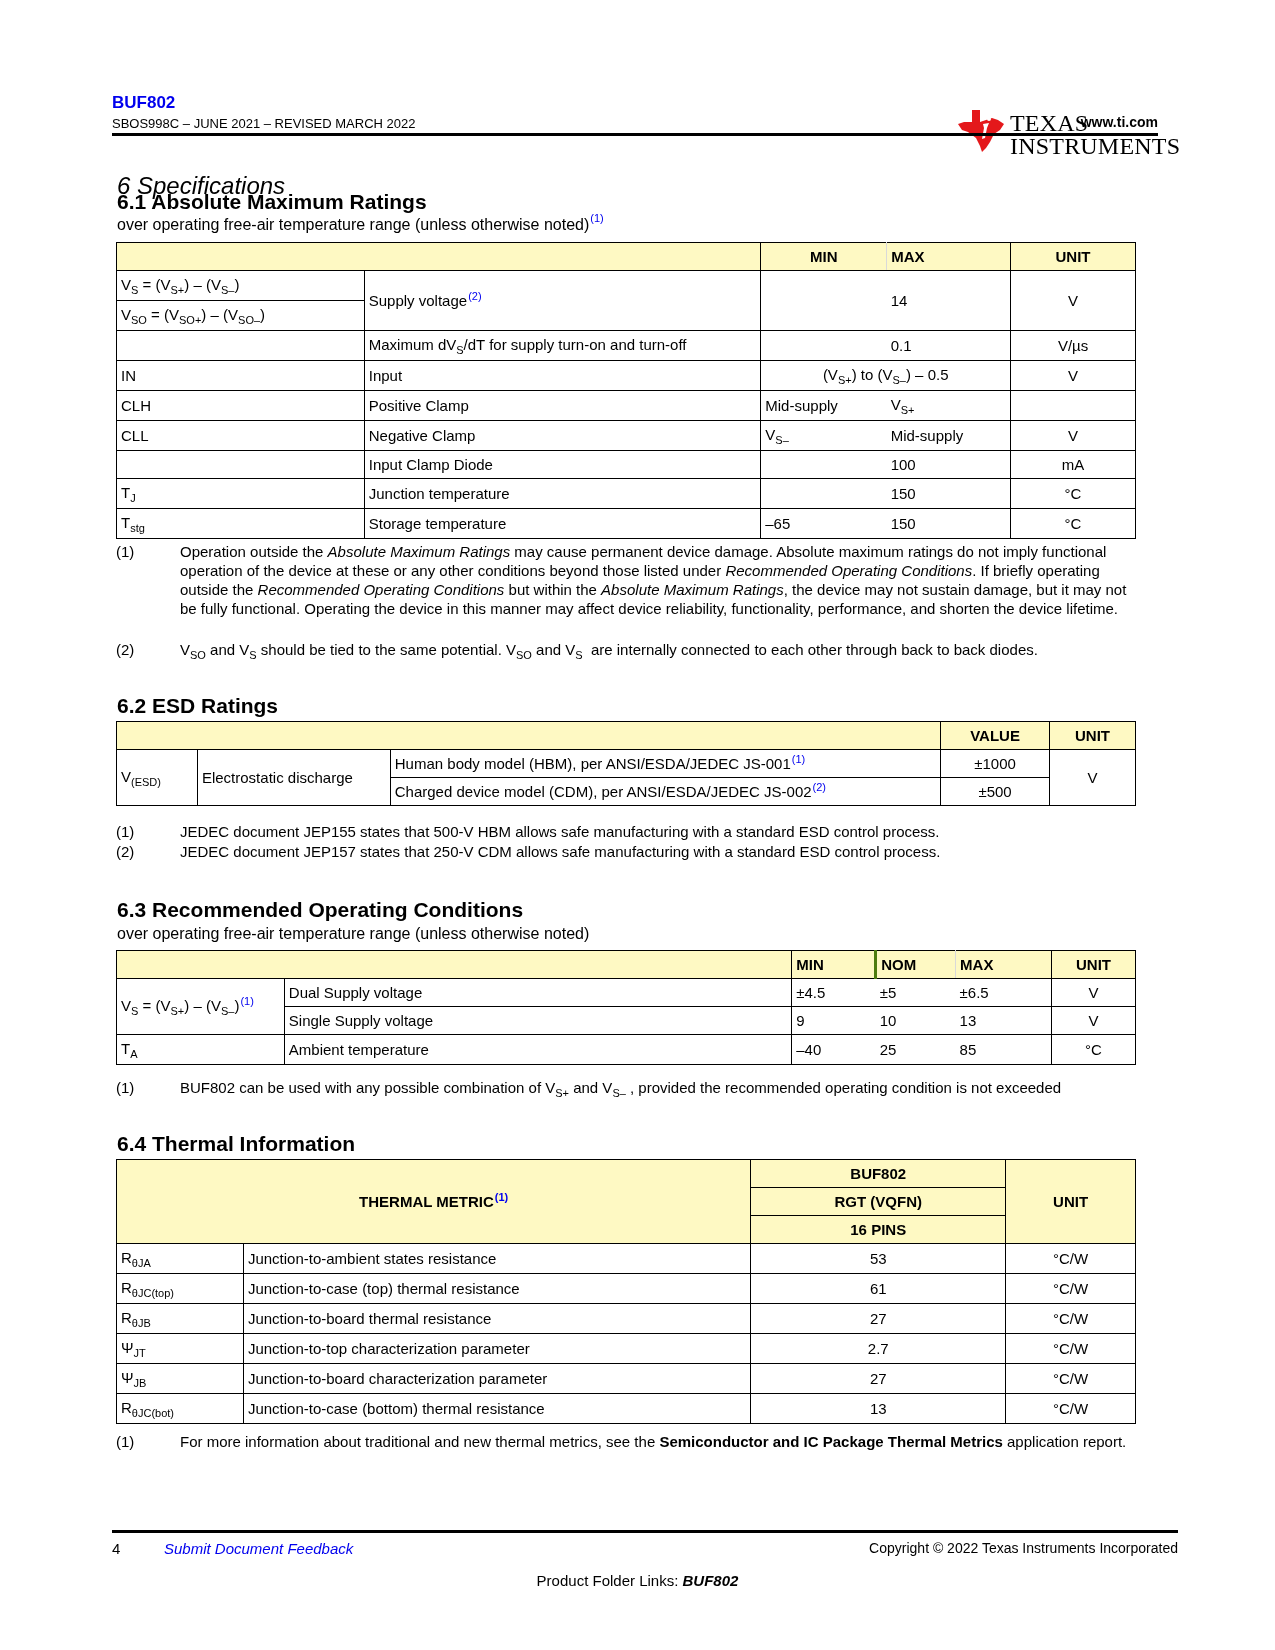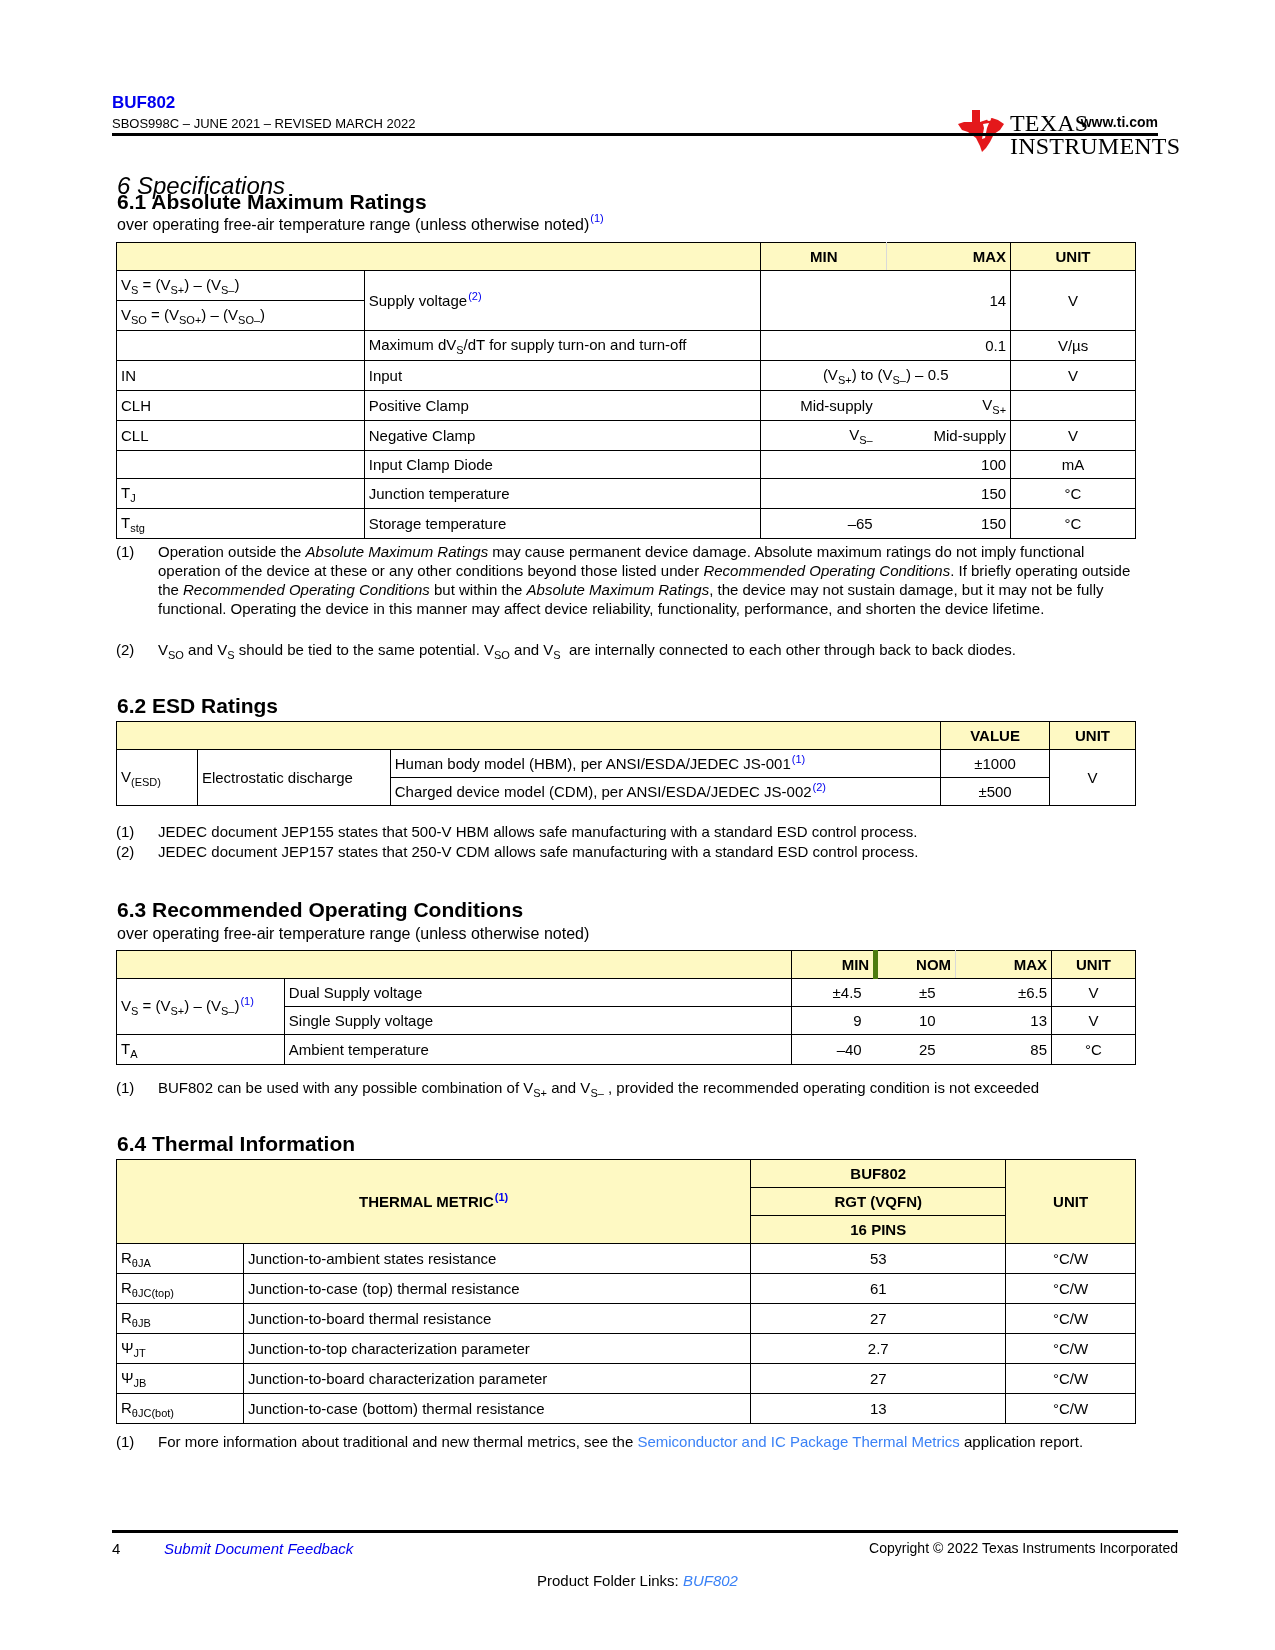--- a/index.html
+++ b/index.html
@@ -1,43 +1,43 @@
 <!DOCTYPE html>
 <html><head>
 <meta charset="utf-8">
 <style>
   html, body { margin: 0; padding: 0; background: #ffffff; }
   body { width: 1275px; height: 1650px; position: relative; font-family: "Liberation Sans", "DejaVu Sans", sans-serif; color: #000; overflow: hidden; }
   .abs { position: absolute; }
-  a, .link { color: #3b82f6; text-decoration: none; }
+  a, .link { color: #000000; text-decoration: none; font-weight: bold; }
 
   
   #doc-title { left: 112px; top: 93px; font-size: 17px; font-weight: bold; color: #0000ee; }
   #doc-rev { left: 112px; top: 116px; font-size: 13px; }
   #ti-logo { left: 958px; top: 60px; width: 200px; height: 52px; margin-top: 48px; }
   #ti-logo .txt { position: absolute; left: 52px; top: 4px; font-family: "Liberation Serif", serif; font-size: 21px; line-height: 22px; letter-spacing: 0.2px; }
   #ti-logo .txt .big { font-size: 24px; }
   #site-url { right: 117px; top: 114px; font-size: 14px; font-weight: bold; }
   #header-rule { left: 112px; top: 133px; width: 1046px; height: 3px; background: #000; }
   #h-specs { left: 117px; top: 172px; font-size: 24px; font-style: italic; }
   .h2 { font-size: 21px; font-weight: bold; }
   .note-sub { font-size: 16px; }
   sup.fn { color: #0000ee; font-size: 11px; vertical-align: top; position: relative; top: -4px; margin-left: 1px; }
   sub { font-size: 11px; vertical-align: baseline; position: relative; top: 4px; }
 
   table { border-collapse: collapse; position: absolute; font-size: 15px; }
   td, th { border: 1px solid #000; padding: 0 4px; height: 27px; line-height: 27px; }
   th { background: #fef9c3; font-weight: bold; }
-  .r { text-align: right; }
+  .r { text-align: left; }
   .c { text-align: center; }
 
   
   .fnote { position: absolute; font-size: 15px; line-height: 19px; }
   .fnote .num { position: absolute; left: 0; top: 0; }
-  .fnote .body { margin-left: 42px; }
+  .fnote .body { margin-left: 64px; }
   i { font-style: italic; }
 
   
   #footer-rule { left: 112px; top: 1530px; width: 1066px; height: 3px; background: #000; }
   #page-num { left: 112px; top: 1540px; font-size: 15px; }
   #feedback { left: 164px; top: 1540px; font-size: 15px; font-style: italic; color: #0000ee; }
   #copyright { right: 97px; top: 1540px; font-size: 14px; }
   #product-links { left: 0; width: 1275px; text-align: center; top: 1572px; font-size: 15px; }
 </style>
 </head>
@@ -197,21 +197,21 @@
       <col style="width:508px">
       <col style="width:84px">
       <col style="width:80px">
       <col style="width:96px">
       <col style="width:84px">
     </colgroup>
   <tbody>
       <tr>
     <th colspan="2"></th>
     <th class="r" style="border-right:1px solid #d9d9d9;">MIN</th>
-    <th class="r" style="border-left:5px solid #4d7c0f;border-right:1px solid #d9d9d9;">NOM</th>
+    <th class="r" style="border-left:3px solid #4d7c0f;border-right:1px solid #d9d9d9;">NOM</th>
     <th class="r">MAX</th>
     <th class="c">UNIT</th>
   </tr>
   <tr>
     <td rowspan="2">V<sub>S</sub> = (V<sub>S+</sub>) – (V<sub>S–</sub>)<sup class="fn">(1)</sup></td>
     <td>Dual Supply voltage</td>
     <td class="r" style="border-right:none;padding-right:14px;">±4.5</td>
     <td class="r" style="border-left:none;border-right:none;padding-right:20px;">±5</td>
     <td class="r" style="border-left:none;">±6.5</td>
     <td class="c">V</td>

